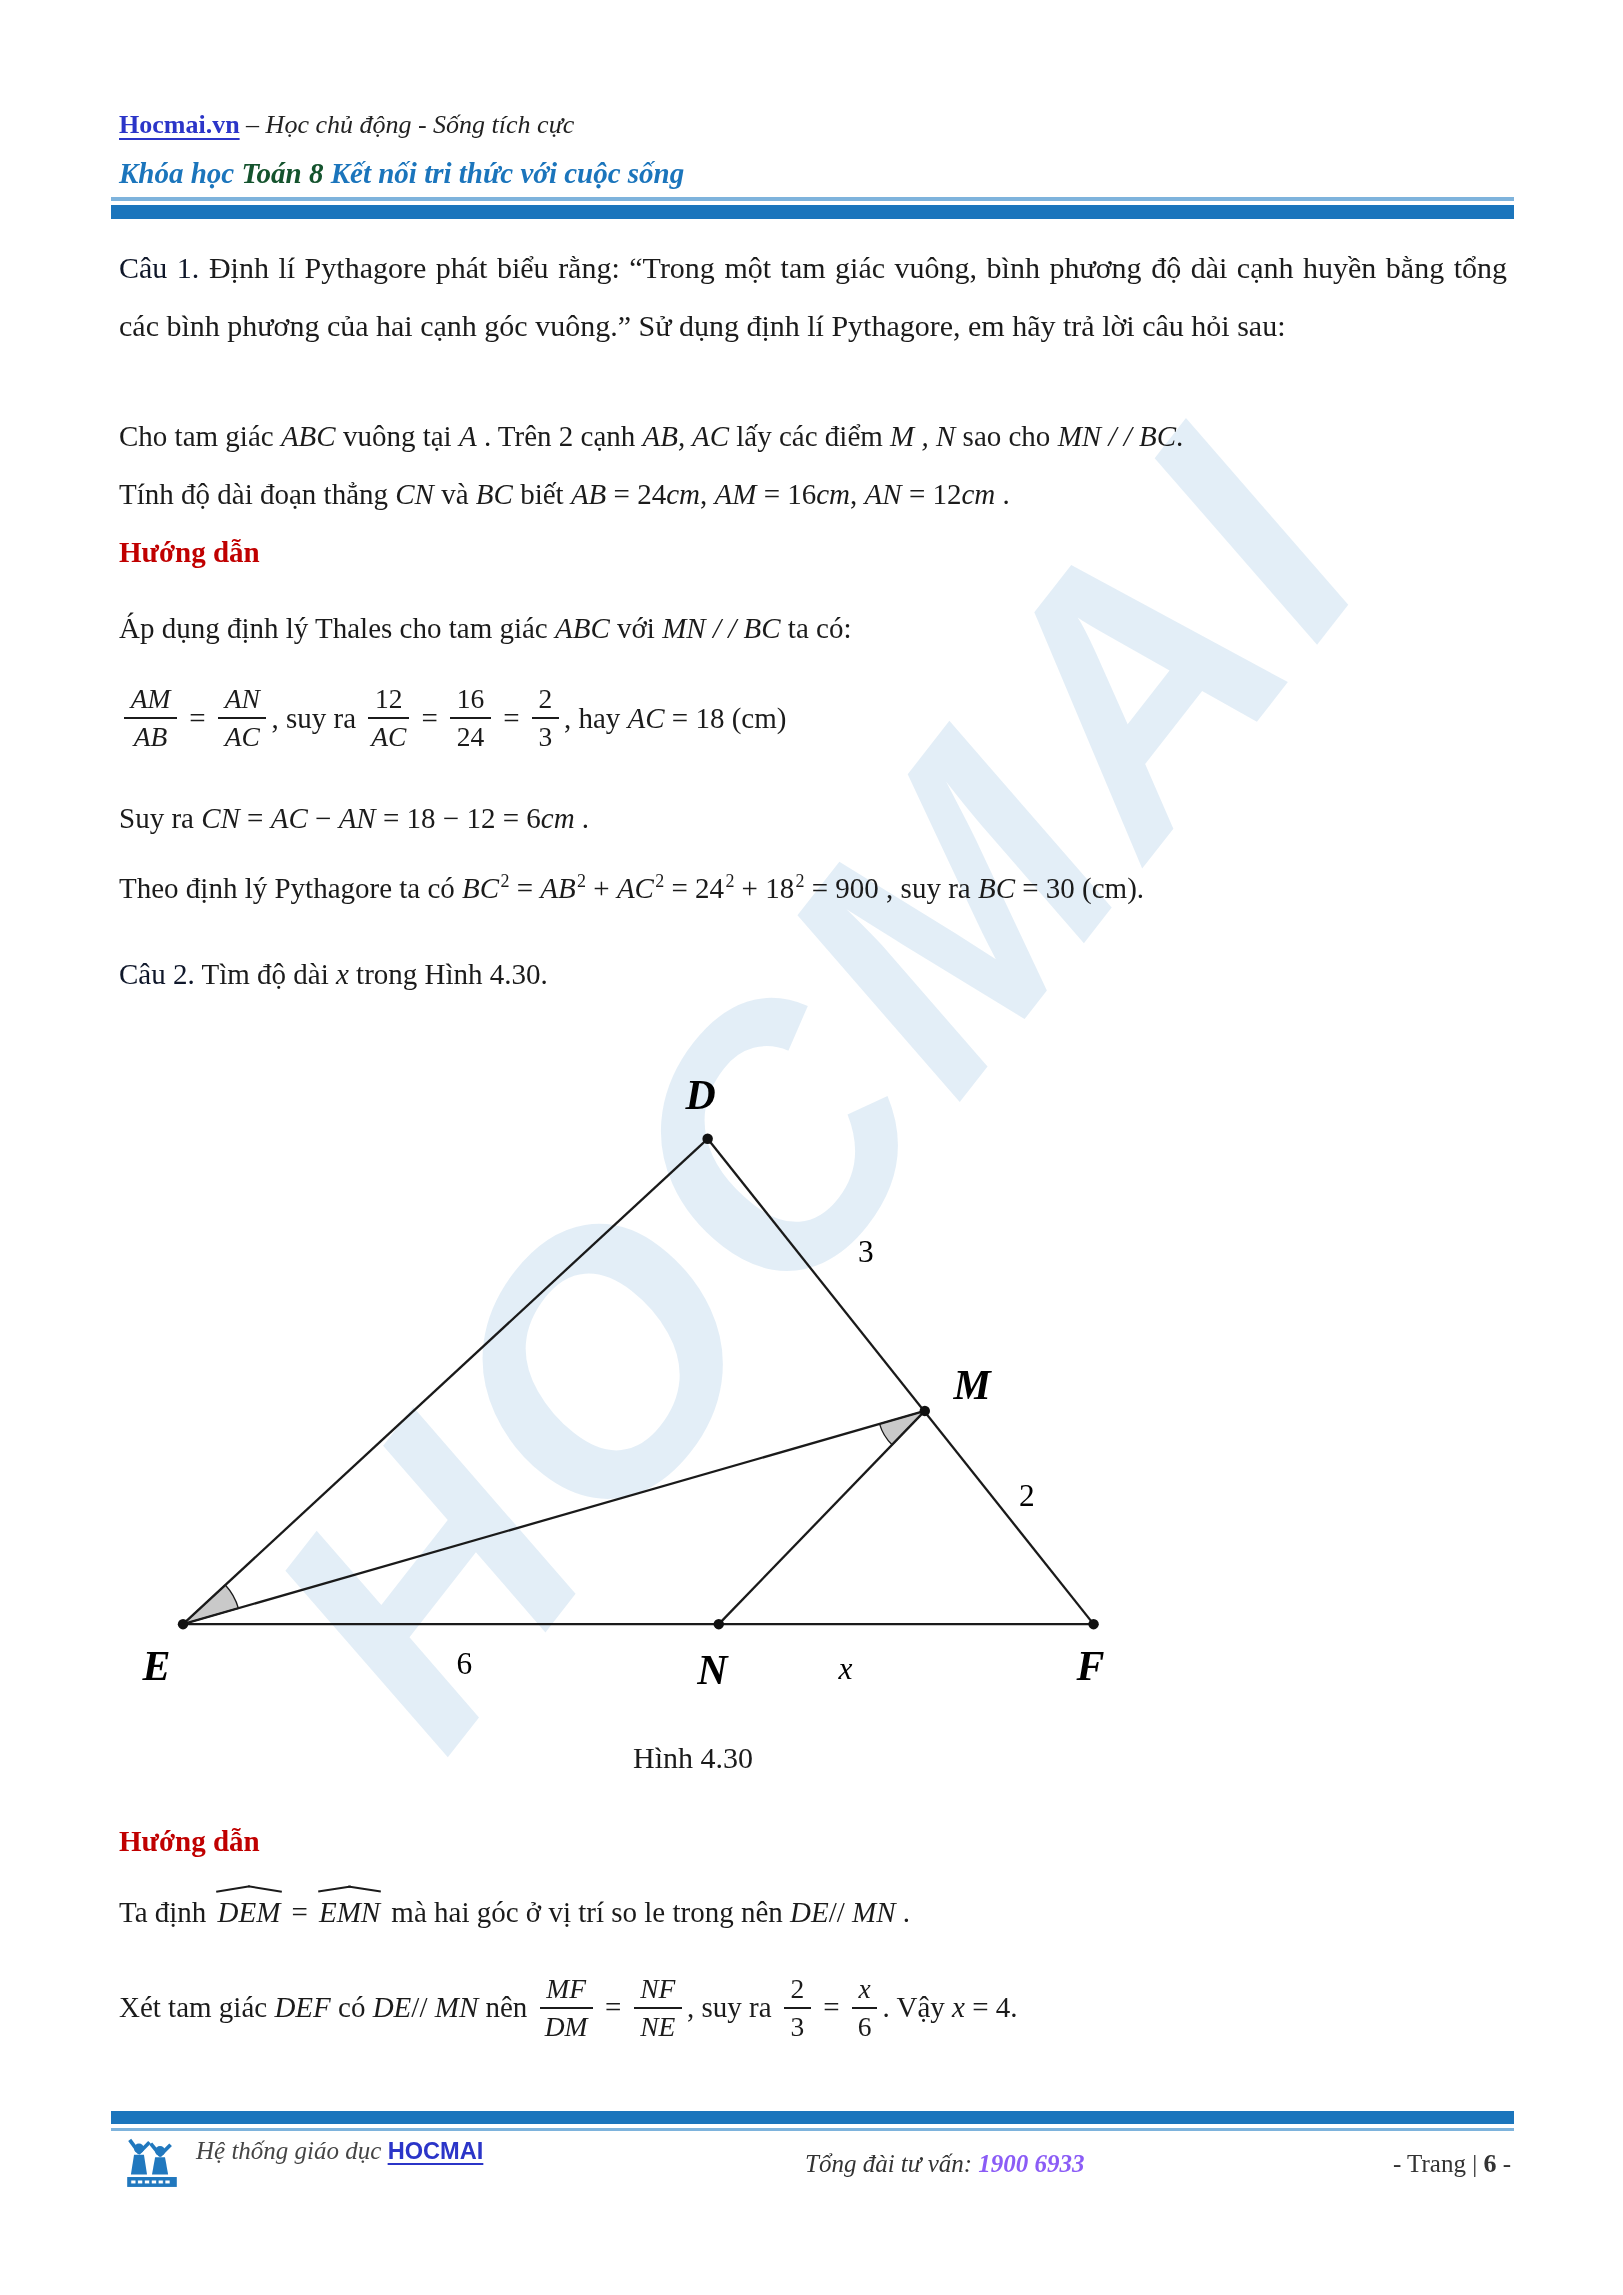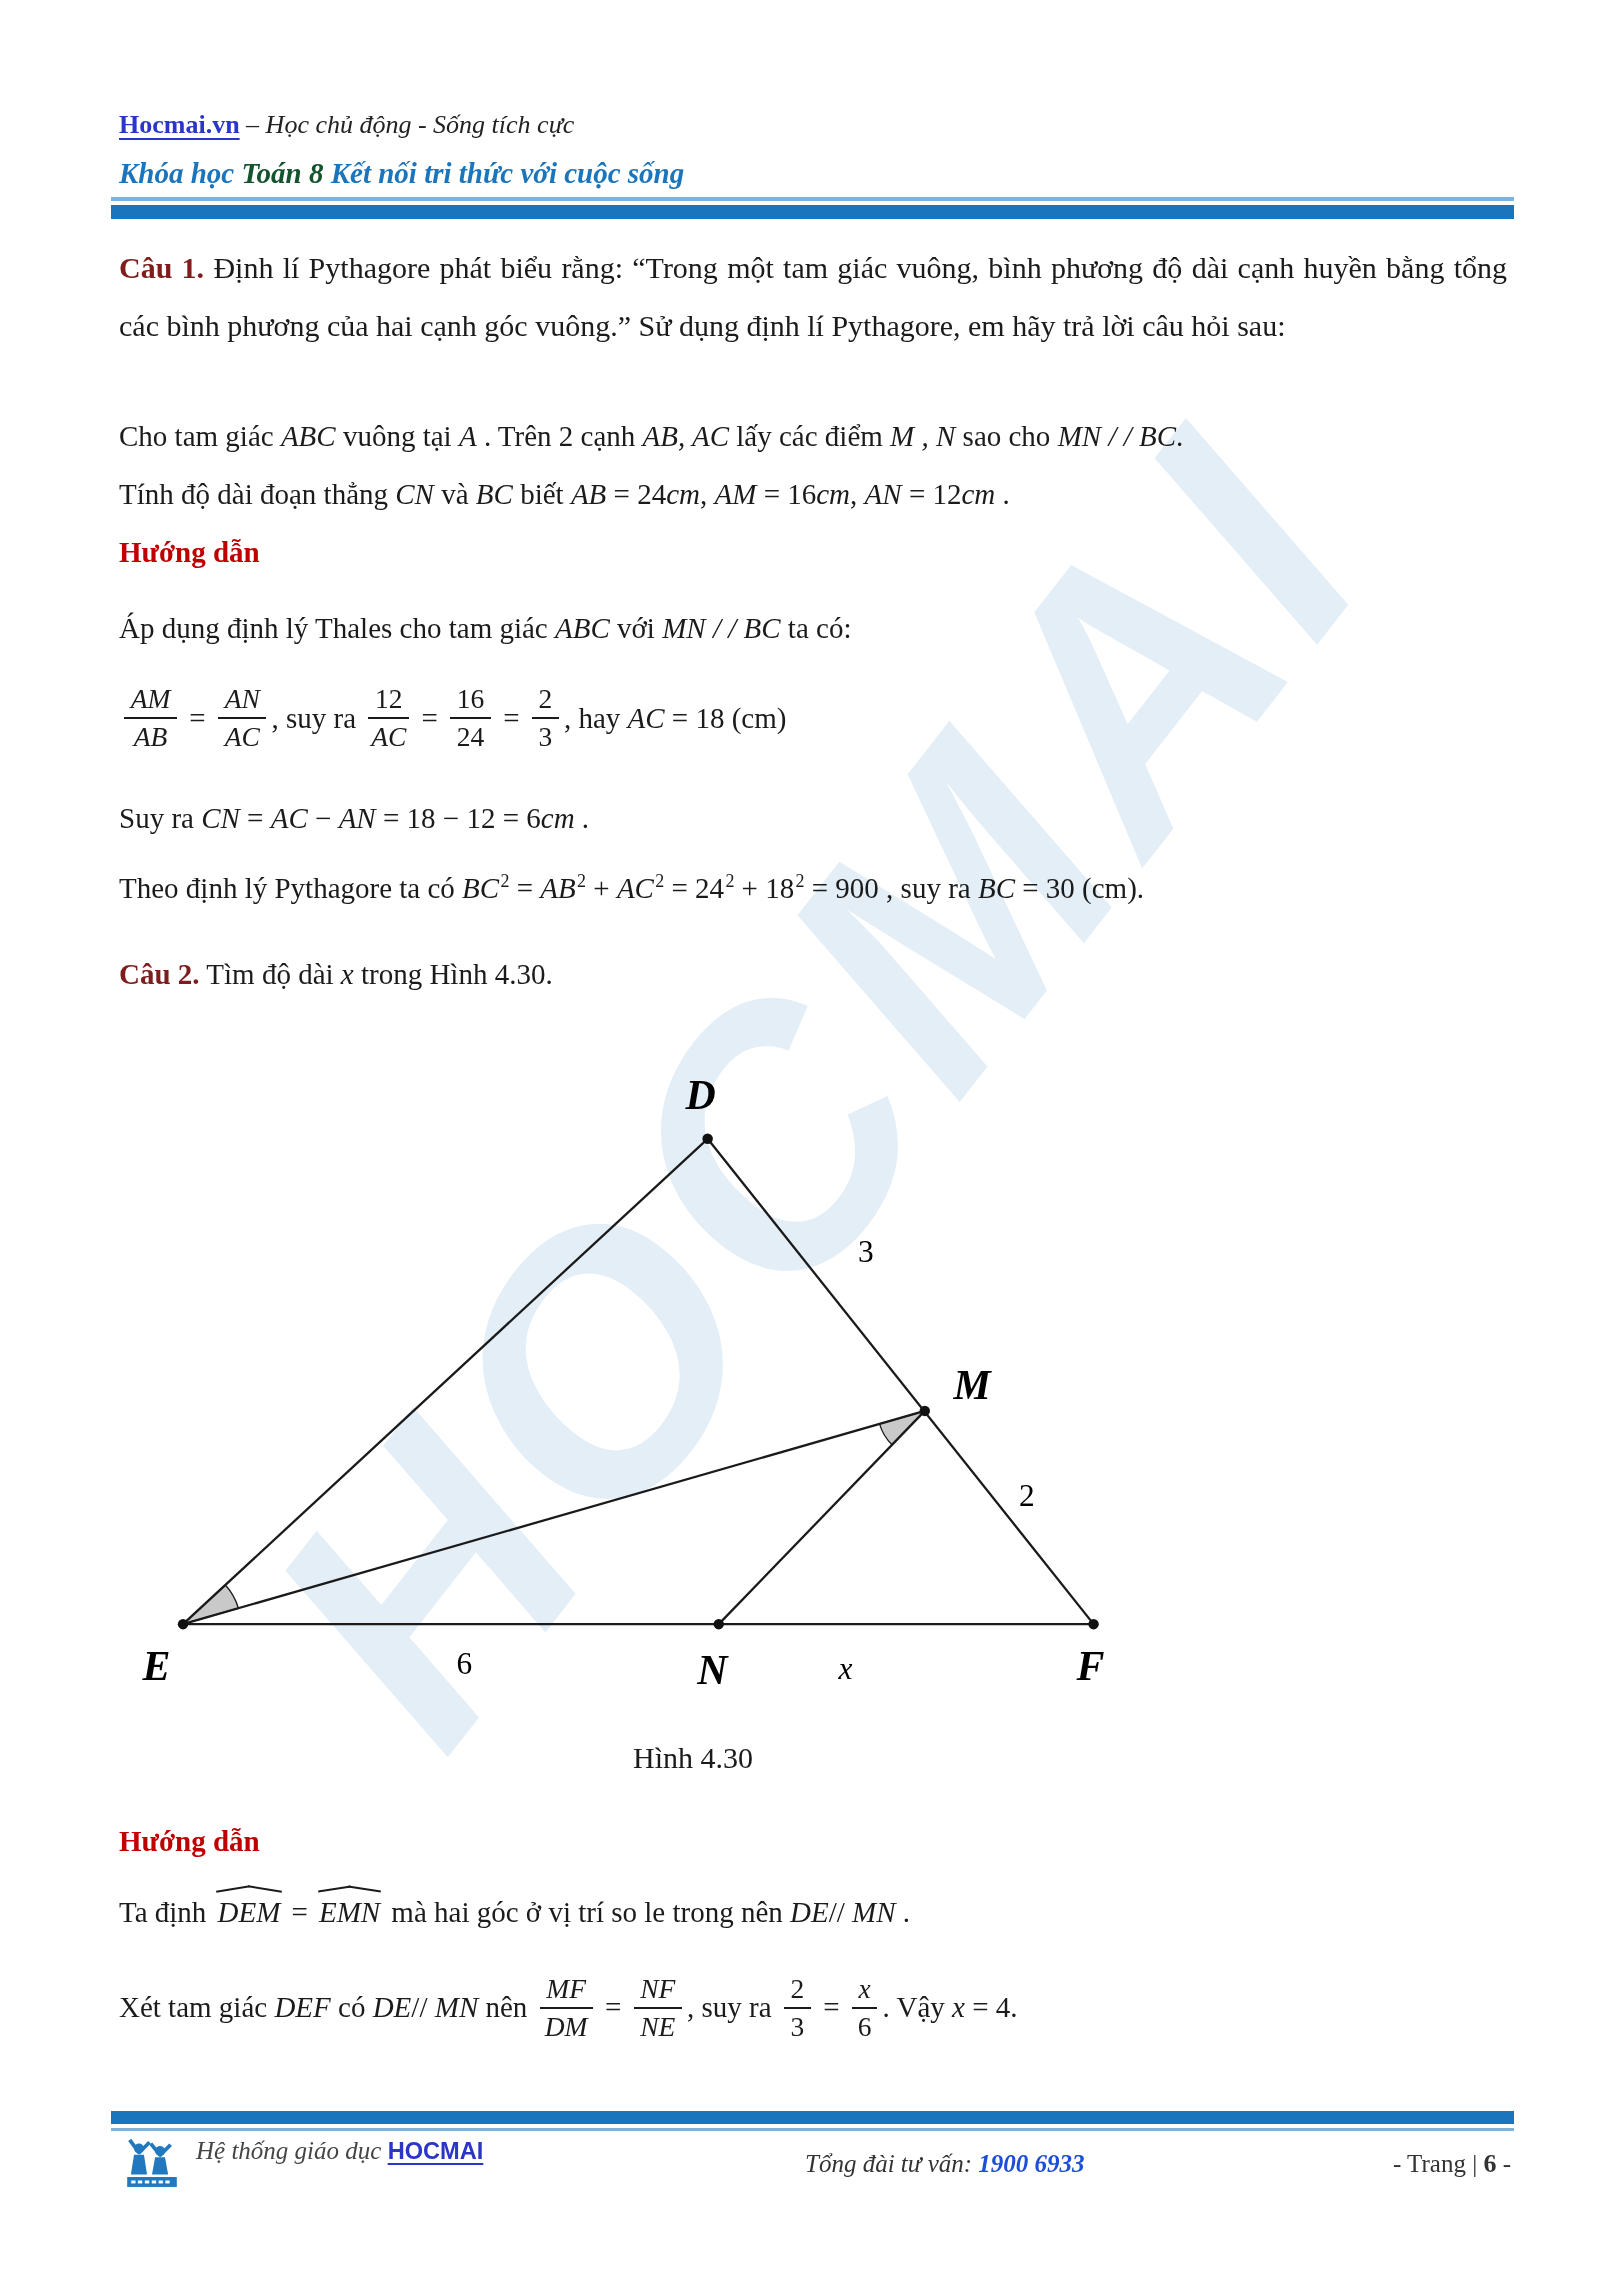--- a/index.html
+++ b/index.html
@@ -16,21 +16,21 @@
   .hline1{top:110px;left:119px;font-size:26px;font-style:italic;color:#222;text-align:center;}
   .hline1 .site{color:#2b35c8;font-style:normal;font-weight:700;text-decoration:underline;text-underline-offset:4.6px;text-decoration-thickness:2px;cursor:pointer;}
   .hline2{top:157px;left:119px;font-size:29px;font-style:italic;font-weight:700;color:#1b75bc;}
   .hline2 .subject{color:#14532d;}
   .rule{left:111px;width:1403px;}
   .rule-a{top:197px;height:3.9px;background:#7eb3dc;}
   .rule-b{top:205px;height:13.7px;background:#1b75bc;}
   
   .para{left:119px;width:1388px;font-size:30px;line-height:1.92;text-align:justify;}
   .line{left:119px;font-size:29px;white-space:nowrap;}
-  .qlabel{color:#7f1d1d;font-weight:700;margin-top:48px;}
+  .qlabel{color:#0f172a;font-weight:400;margin-top:48px;}
   .red-h{color:#c00000;font-weight:700;font-size:29px;}
   .mi{font-style:italic;}
   sup{font-size:0.62em;font-style:normal;vertical-align:super;margin-left:1.3px;}
   
   .eqrow{left:119px;display:flex;align-items:center;font-size:29px;white-space:pre;}
   .frac{display:inline-flex;flex-direction:column;text-align:center;vertical-align:middle;margin:0 5.2px;font-size:27.5px;line-height:1.15;}
   .fl{display:block;border-bottom:2px solid #1b1b1b;padding:0 6.5px 2px;}
   .fd{display:block;padding-top:2px;}
   
   .hat{position:relative;margin:0 3.9px;display:inline-block;}
@@ -42,21 +42,21 @@
   .figcap{top:1741px;left:137px;width:1112px;text-align:center;font-size:30px;}
   .figlabel{font-family:"Liberation Serif",serif;font-weight:700;font-style:italic;font-size:64px;}
   .fignum{font-family:"Liberation Serif",serif;font-size:48px;}
   
   .frule-a{top:2111px;height:13px;background:#1b75bc;}
   .frule-b{top:2128px;height:3.3px;background:#7eb3dc;}
   .footer{top:2134px;left:121px;right:112px;display:flex;align-items:center;height:59px;font-size:25px;}
   .f-left{display:flex;align-items:flex-start;gap:13px;font-style:italic;color:#454545;}
   .f-left .org-link{color:#2b35c8;font-style:normal;font-weight:700;font-family:"Liberation Sans",sans-serif;font-size:23.6px;text-decoration:underline;text-underline-offset:3.9px;cursor:pointer;}
   .f-center{position:absolute;left:684px;font-style:italic;color:#333;}
-  .f-center b{color:#1d4ed8;}
+  .f-center b{color:#8b5cf6;}
   .f-right{position:absolute;right:0;color:#333;}
   .f-right b{font-size:26px;}
 </style>
 </head>
 <body>
 
 <div class="page">
 
   <div class="watermark">HOCMAI</div>
 

